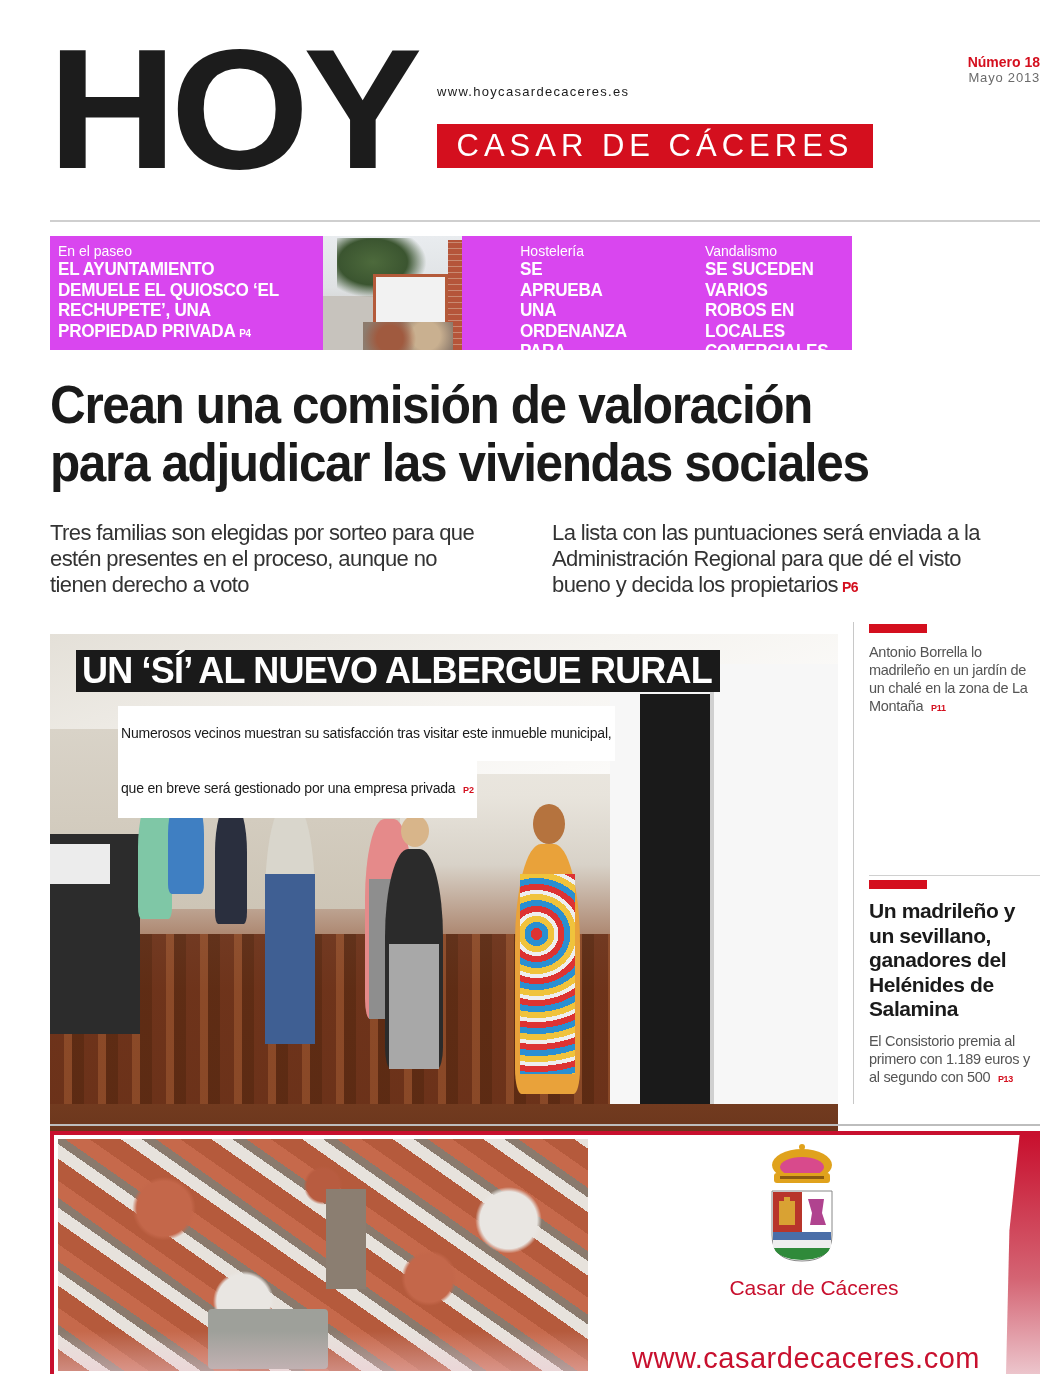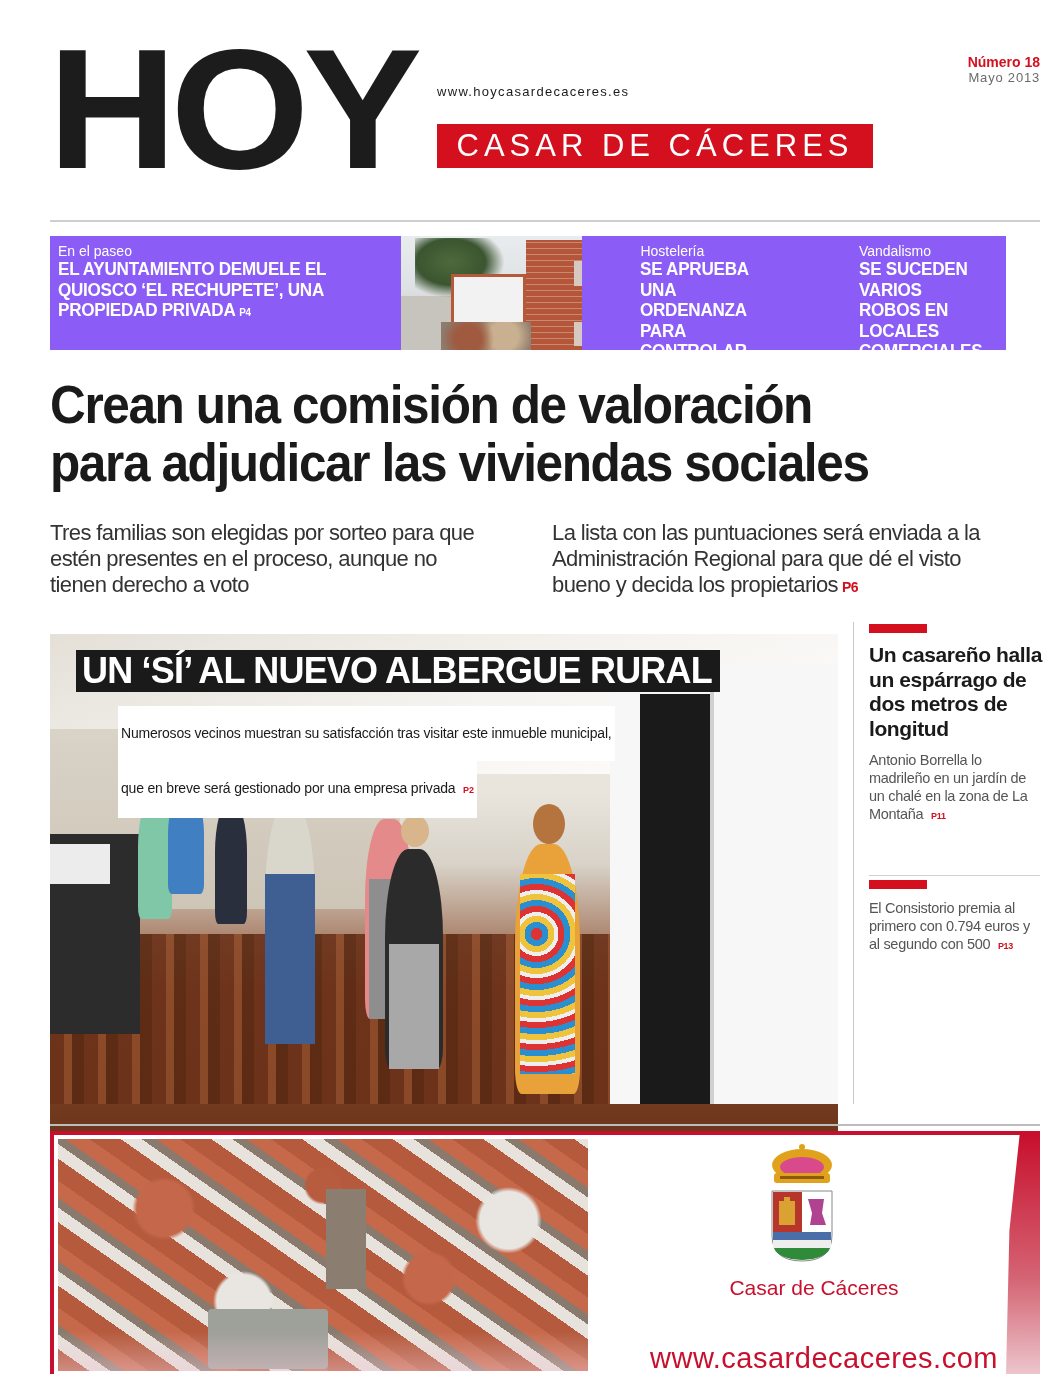--- a/index.html
+++ b/index.html
@@ -24,22 +24,22 @@
     font-weight: 400;
   }
   .issue-info { position: absolute; right: 14px; top: 54px; text-align: right; }
   .issue-number { font-size: 14px; font-weight: 700; color: #d40f1e; line-height: 16px; }
   .issue-date { font-size: 13px; color: #6b6b6b; letter-spacing: 0.8px; line-height: 16px; }
 
   .rule { position: absolute; left: 50px; right: 14px; height: 2px; background: #cfcfcf; }
 
   
   .teaser-strip {
-    position: absolute; left: 50px; top: 236px; width: 956px; height: 114px;
-    background: #8b5cf6; display: flex;
+    position: absolute; left: 50px; top: 236px; width: 802px; height: 114px;
+    background: #d946ef; display: flex;
   }
   .teaser { color: #fff; padding: 7px 10px 0 8px; }
   .teaser-kicker { font-size: 14px; line-height: 16px; font-family: "Liberation Sans", sans-serif; }
   .teaser-title {
     font-size: 19px; line-height: 20.5px; font-weight: 700; text-transform: uppercase;
     font-family: "Liberation Sans Narrow", "Liberation Sans", sans-serif;
     transform: scaleX(0.9); transform-origin: left top; letter-spacing: -0.3px;
   }
   .page-ref { font-size: 11px; font-weight: 700; margin-left: 4px; }
   .teaser-1 { width: 385px; }
@@ -143,21 +143,21 @@
     position: absolute; right: 0; top: 0; width: 34px; height: 100%;
     background: linear-gradient(180deg, #c8102e 0%, #d46473 60%, #ecc5cc 100%);
     clip-path: polygon(40% 0, 100% 0, 100% 100%, 0 100%, 10% 40%);
   }
   .coat-of-arms { position: absolute; left: 710px; top: 8px; width: 76px; height: 120px; }
   .ad-text {
     position: absolute; left: 590px; top: 140px; width: 340px; text-align: center;
     color: #c8102e; font-size: 21px; line-height: 26px;
   }
   .ad-url {
-    position: absolute; left: 570px; top: 206px; width: 400px; text-align: center;
+    position: absolute; left: 552px; top: 206px; width: 400px; text-align: center;
     color: #c8102e; font-size: 29px; letter-spacing: 0.5px; line-height: 34px;
   }
 </style>
 </head>
 <body>
 
 <div class="logo">HOY</div>
 <div class="site-url">www.hoycasardecaceres.es</div>
 <div class="edition-banner">CASAR DE CÁCERES</div>
 <div class="issue-info">
@@ -238,29 +238,29 @@
   <div class="ps-caption">
     <span class="line">Numerosos vecinos muestran su satisfacción tras visitar este inmueble municipal,</span><br>
     <span class="line"><span>que en breve será gestionado por una empresa privada</span> <span class="page-ref">P2</span></span>
   </div>
 </div>
 
 <div class="side-divider"></div>
 
 <div class="brief" style="top:624px;">
   <div class="brief-tag"></div>
-  <div class="brief-title">Un casareño halla un espárrago de dos metros de longitud</div>
   <div class="brief-body"><span>Antonio Borrella lo madrileño en un jardín de un chalé en la zona de La Montaña</span> <span class="page-ref">P11</span></div>
 </div>
 
 <div class="brief-rule" style="top:875px;"></div>
 
 <div class="brief" style="top:880px;">
   <div class="brief-tag"></div>
-  <div class="brief-body"><span>El Consistorio premia al primero con 0.794 euros y al segundo con 500</span> <span class="page-ref">P13</span></div>
+  <div class="brief-title">Un madrileño y un sevillano, ganadores del Helénides de Salamina</div>
+  <div class="brief-body"><span>El Consistorio premia al primero con 1.189 euros y al segundo con 500</span> <span class="page-ref">P13</span></div>
 </div>
 
 <div class="ad-rule"></div>
 <div class="ad">
   <div class="ad-photo">
     <div class="ad-photo-tower"></div>
     <div class="ad-photo-plaza"></div>
     <div class="ad-photo-fade"></div>
   </div>
   <svg class="coat-of-arms" viewBox="0 0 76 120">

